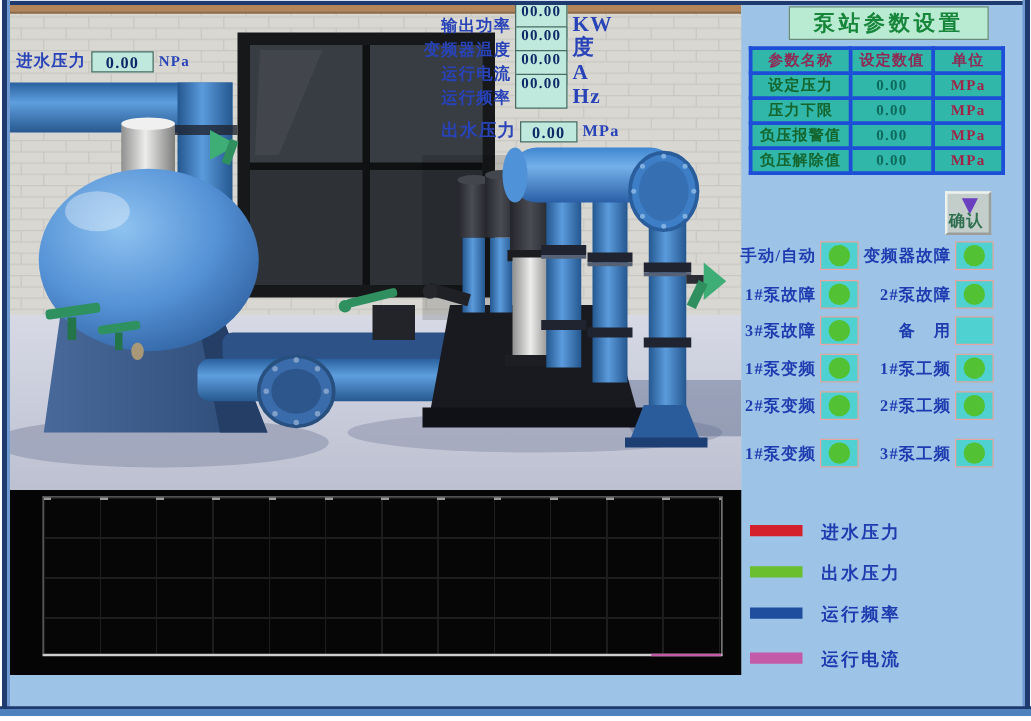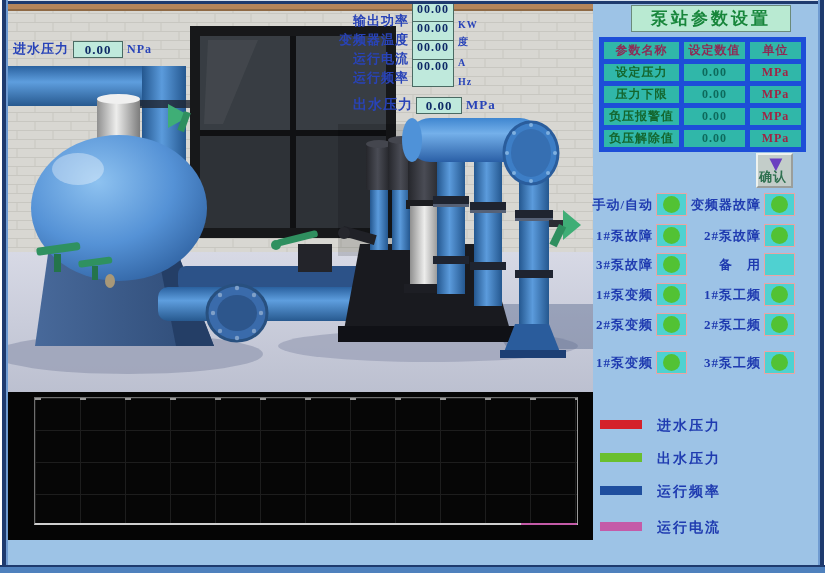--- a/index.html
+++ b/index.html
@@ -25,21 +25,21 @@
   .report-btn .lbl { color: #17863b; font-size: 17px; font-weight: bold; letter-spacing: 2px; }
   .play-box { width: 25px; height: 21px; background: #ccd3dc; border: 2px outset #eef2f6; color: #7a3fc0; font-size: 13px; line-height: 17px; text-align: center; }
 
   .inlet-row { position: absolute; left: 5px; top: 36px; display: flex; align-items: center; }
   .inlet-row .bluelabel { font-size: 13px; }
   .inlet-row .mintbox { width: 50px; height: 17px; font-size: 13px; line-height: 15px; margin: 0 4px; }
 
   .out-row { position: absolute; display: flex; align-items: flex-end; justify-content: flex-end; left: 240px; width: 240px; height: 17px; }
   .out-row .bluelabel { font-size: 13px; text-align: right; }
   .out-row .mintbox { width: 42px; height: 28px; font-size: 12px; line-height: 13px; margin-left: 3px; }
-  .out-row .unit { width: 30px; font-size: 10px; text-align: left; margin-left: 4px; margin-top: 28px; }
+  .out-row .unit { width: 30px; font-size: 17px; text-align: left; margin-left: 4px; margin-top: 28px; }
   .outlet-row { position: absolute; left: 240px; top: 92px; width: 252px; height: 18px; display: flex; align-items: center; justify-content: flex-end; }
   .outlet-row .bluelabel { font-size: 14px; }
   .outlet-row .mintbox { width: 46px; height: 17px; font-size: 13px; line-height: 15px; margin-left: 3px; }
   .outlet-row .unit { width: 34px; font-size: 13px; text-align: left; margin-left: 4px; }
 
   
   .chart { position: absolute; left: 8px; top: 392px; width: 585px; height: 148px; background: #050505; }
   .plot { position: absolute; left: 26px; top: 5px; width: 544px; height: 128px;
           background:
             repeating-linear-gradient(to right, #1d1d1d 0 1px, transparent 1px 45px),
@@ -48,21 +48,21 @@
           border-top: 1px solid #6e6e6e; border-left: 1px solid #6e6e6e;
           border-right: 1px solid #9a9a9a; border-bottom: 2px solid #cfcfcf; }
   .plot .ticks { position: absolute; left: 0; right: 0; top: 0; height: 2px;
           background: repeating-linear-gradient(to right, #9a9a9a 0 6px, transparent 6px 45px); }
   .pen-current { position: absolute; right: 0; bottom: -2px; width: 56px; height: 2px; }
 
   
   .rpanel { position: absolute; left: 593px; top: 4px; width: 226px; height: 562px; }
   .rpanel-title { position: absolute; left: 38px; top: 1px; width: 160px; height: 27px; background: #b9ead2; border: 1px solid #6a8a7a; color: #17863b; font-size: 17px; font-weight: bold; letter-spacing: 3px; text-align: center; line-height: 25px; }
   .ptable { position: absolute; left: 6px; top: 33px; border-collapse: collapse; }
-  .ptable td { border: 5px solid #1d4ed8; background: #30b7a9; height: 20px; font-size: 12px; font-weight: bold; text-align: center; letter-spacing: 1px; }
+  .ptable td { border: 3px solid #1d4ed8; background: #30b7a9; height: 20px; font-size: 12px; font-weight: bold; text-align: center; letter-spacing: 1px; }
   .ptable .c-name { width: 80px; color: #14662e; }
   .ptable .c-val { width: 66px; color: #0d6a5c; }
   .ptable .c-unit { width: 56px; color: #a02445; }
   .ptable .hdr td { color: #8e2a55; }
 
   .confirm-btn { position: absolute; left: 163px; top: 149px; width: 37px; height: 35px; background: #c3cdc9; border: 2px outset #eef2ee; cursor: pointer; }
   .confirm-btn .tri { position: absolute; left: 7px; top: -4px; font-size: 22px; color: #6a3fc0; }
   .confirm-btn .txt { position: absolute; left: 1px; bottom: 0px; font-size: 13px; font-weight: bold; color: #2f7050; letter-spacing: 1px; }
 
   .srow { position: absolute; left: 0; width: 226px; height: 24px; }

